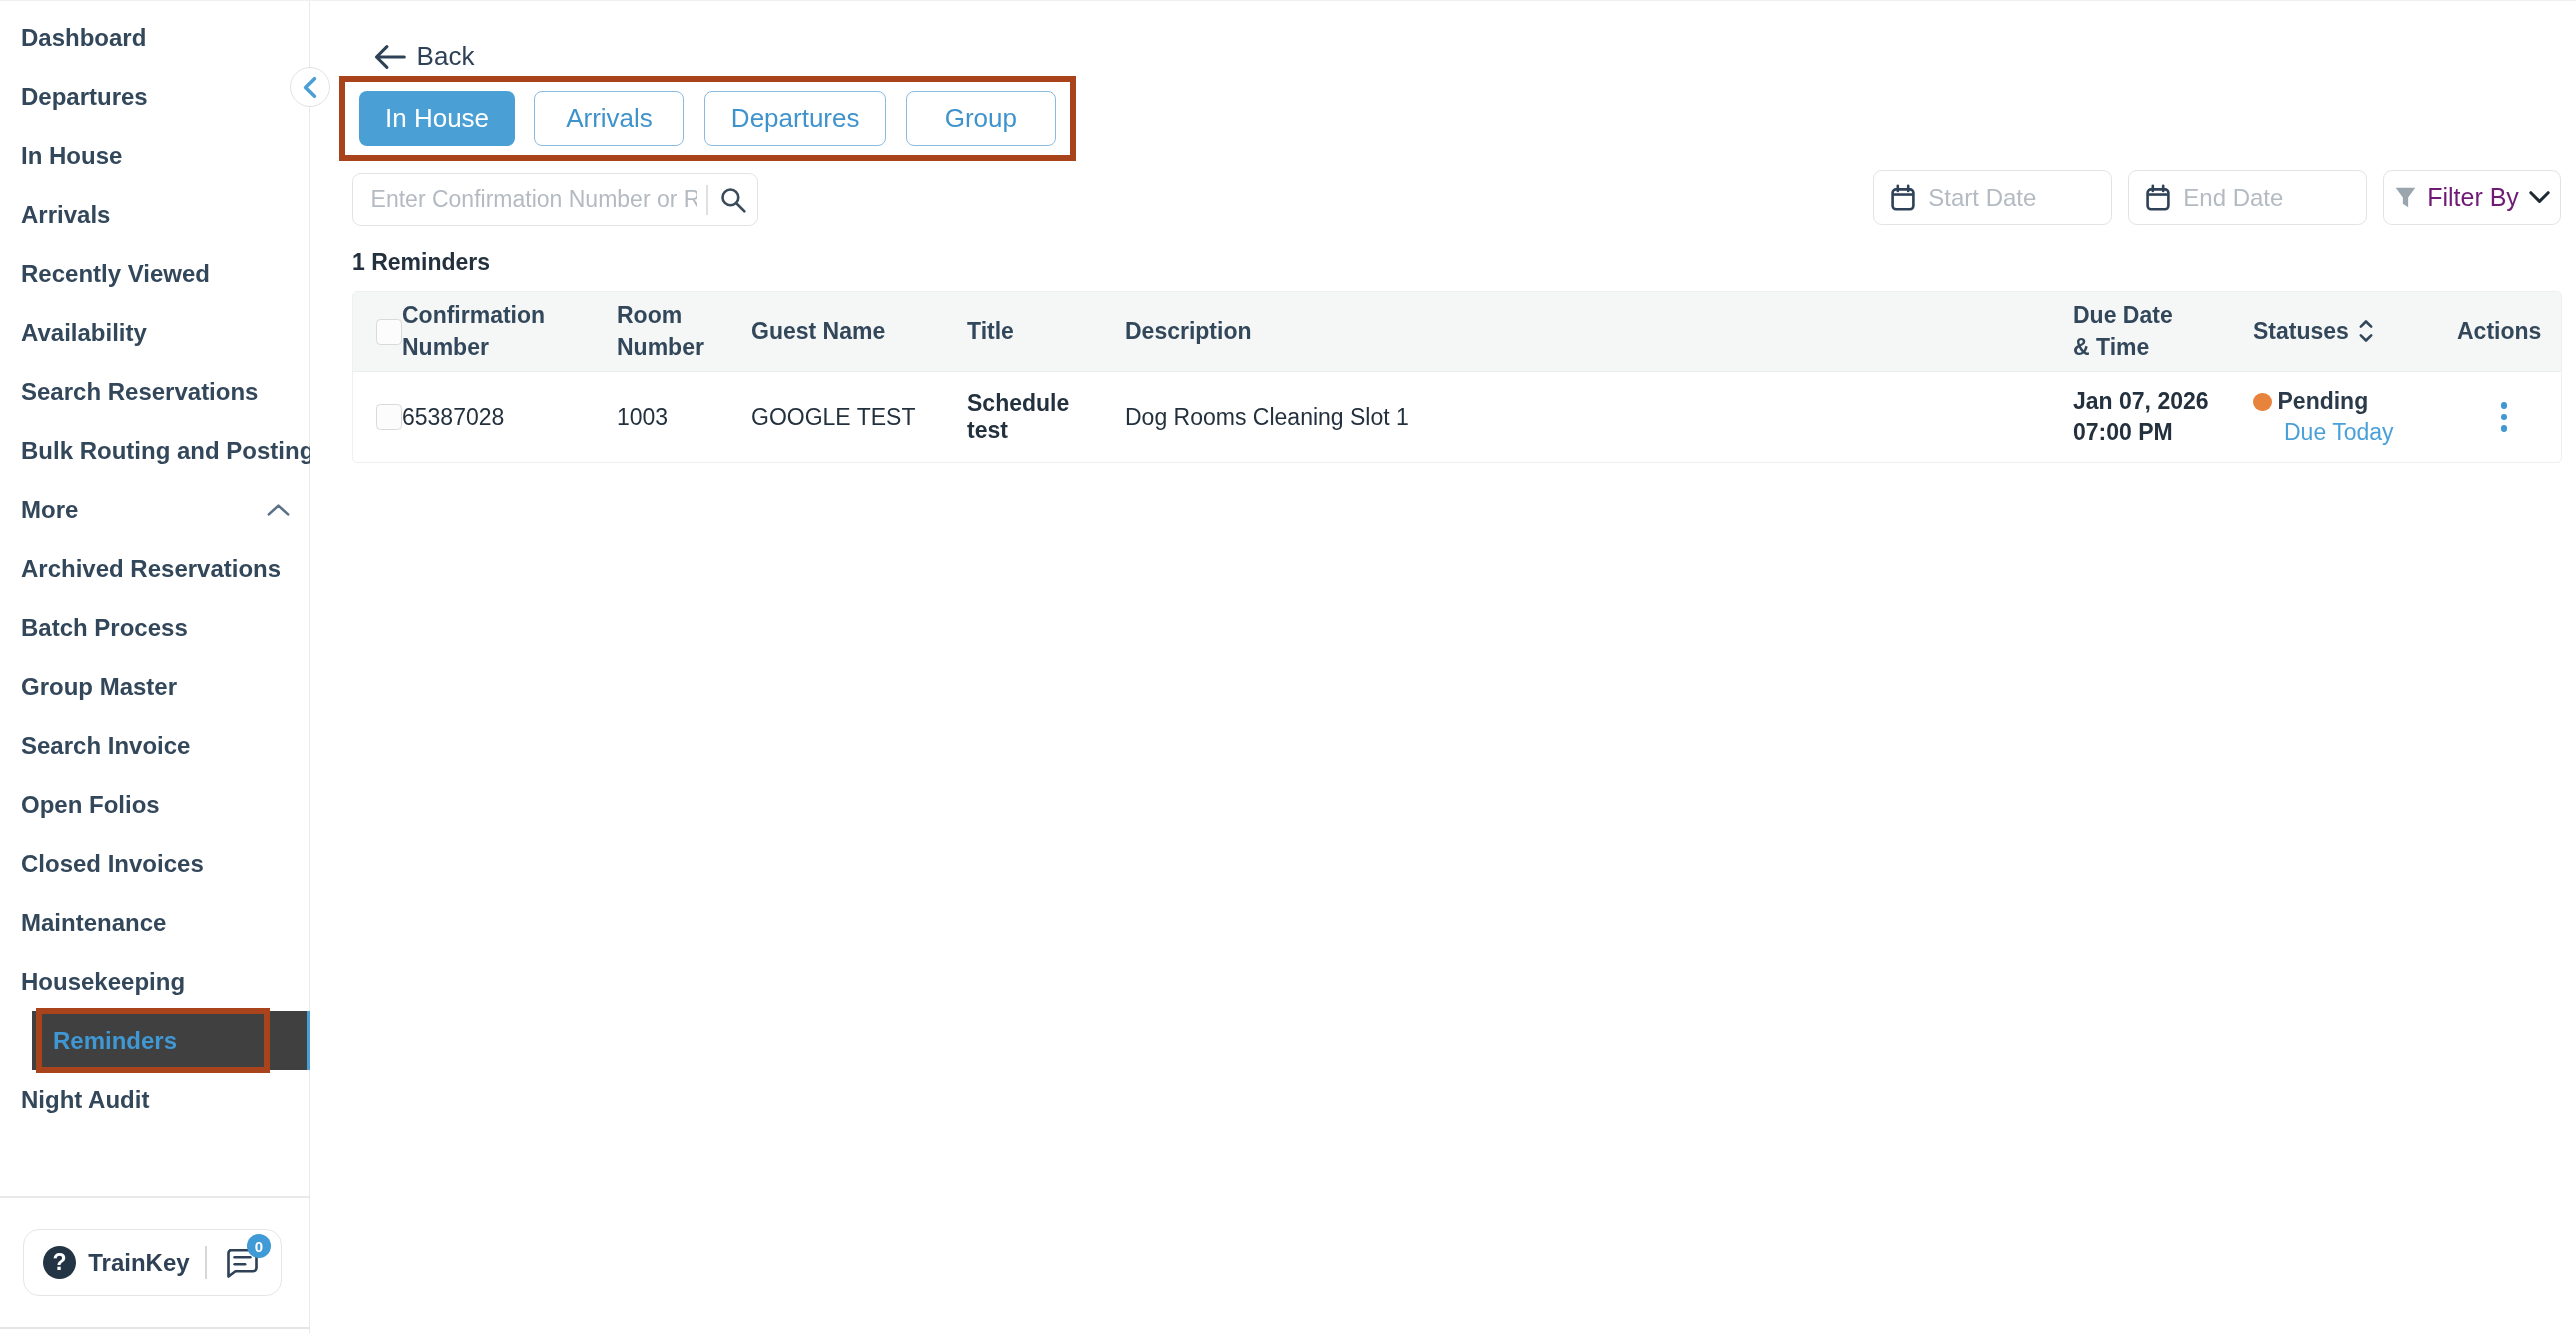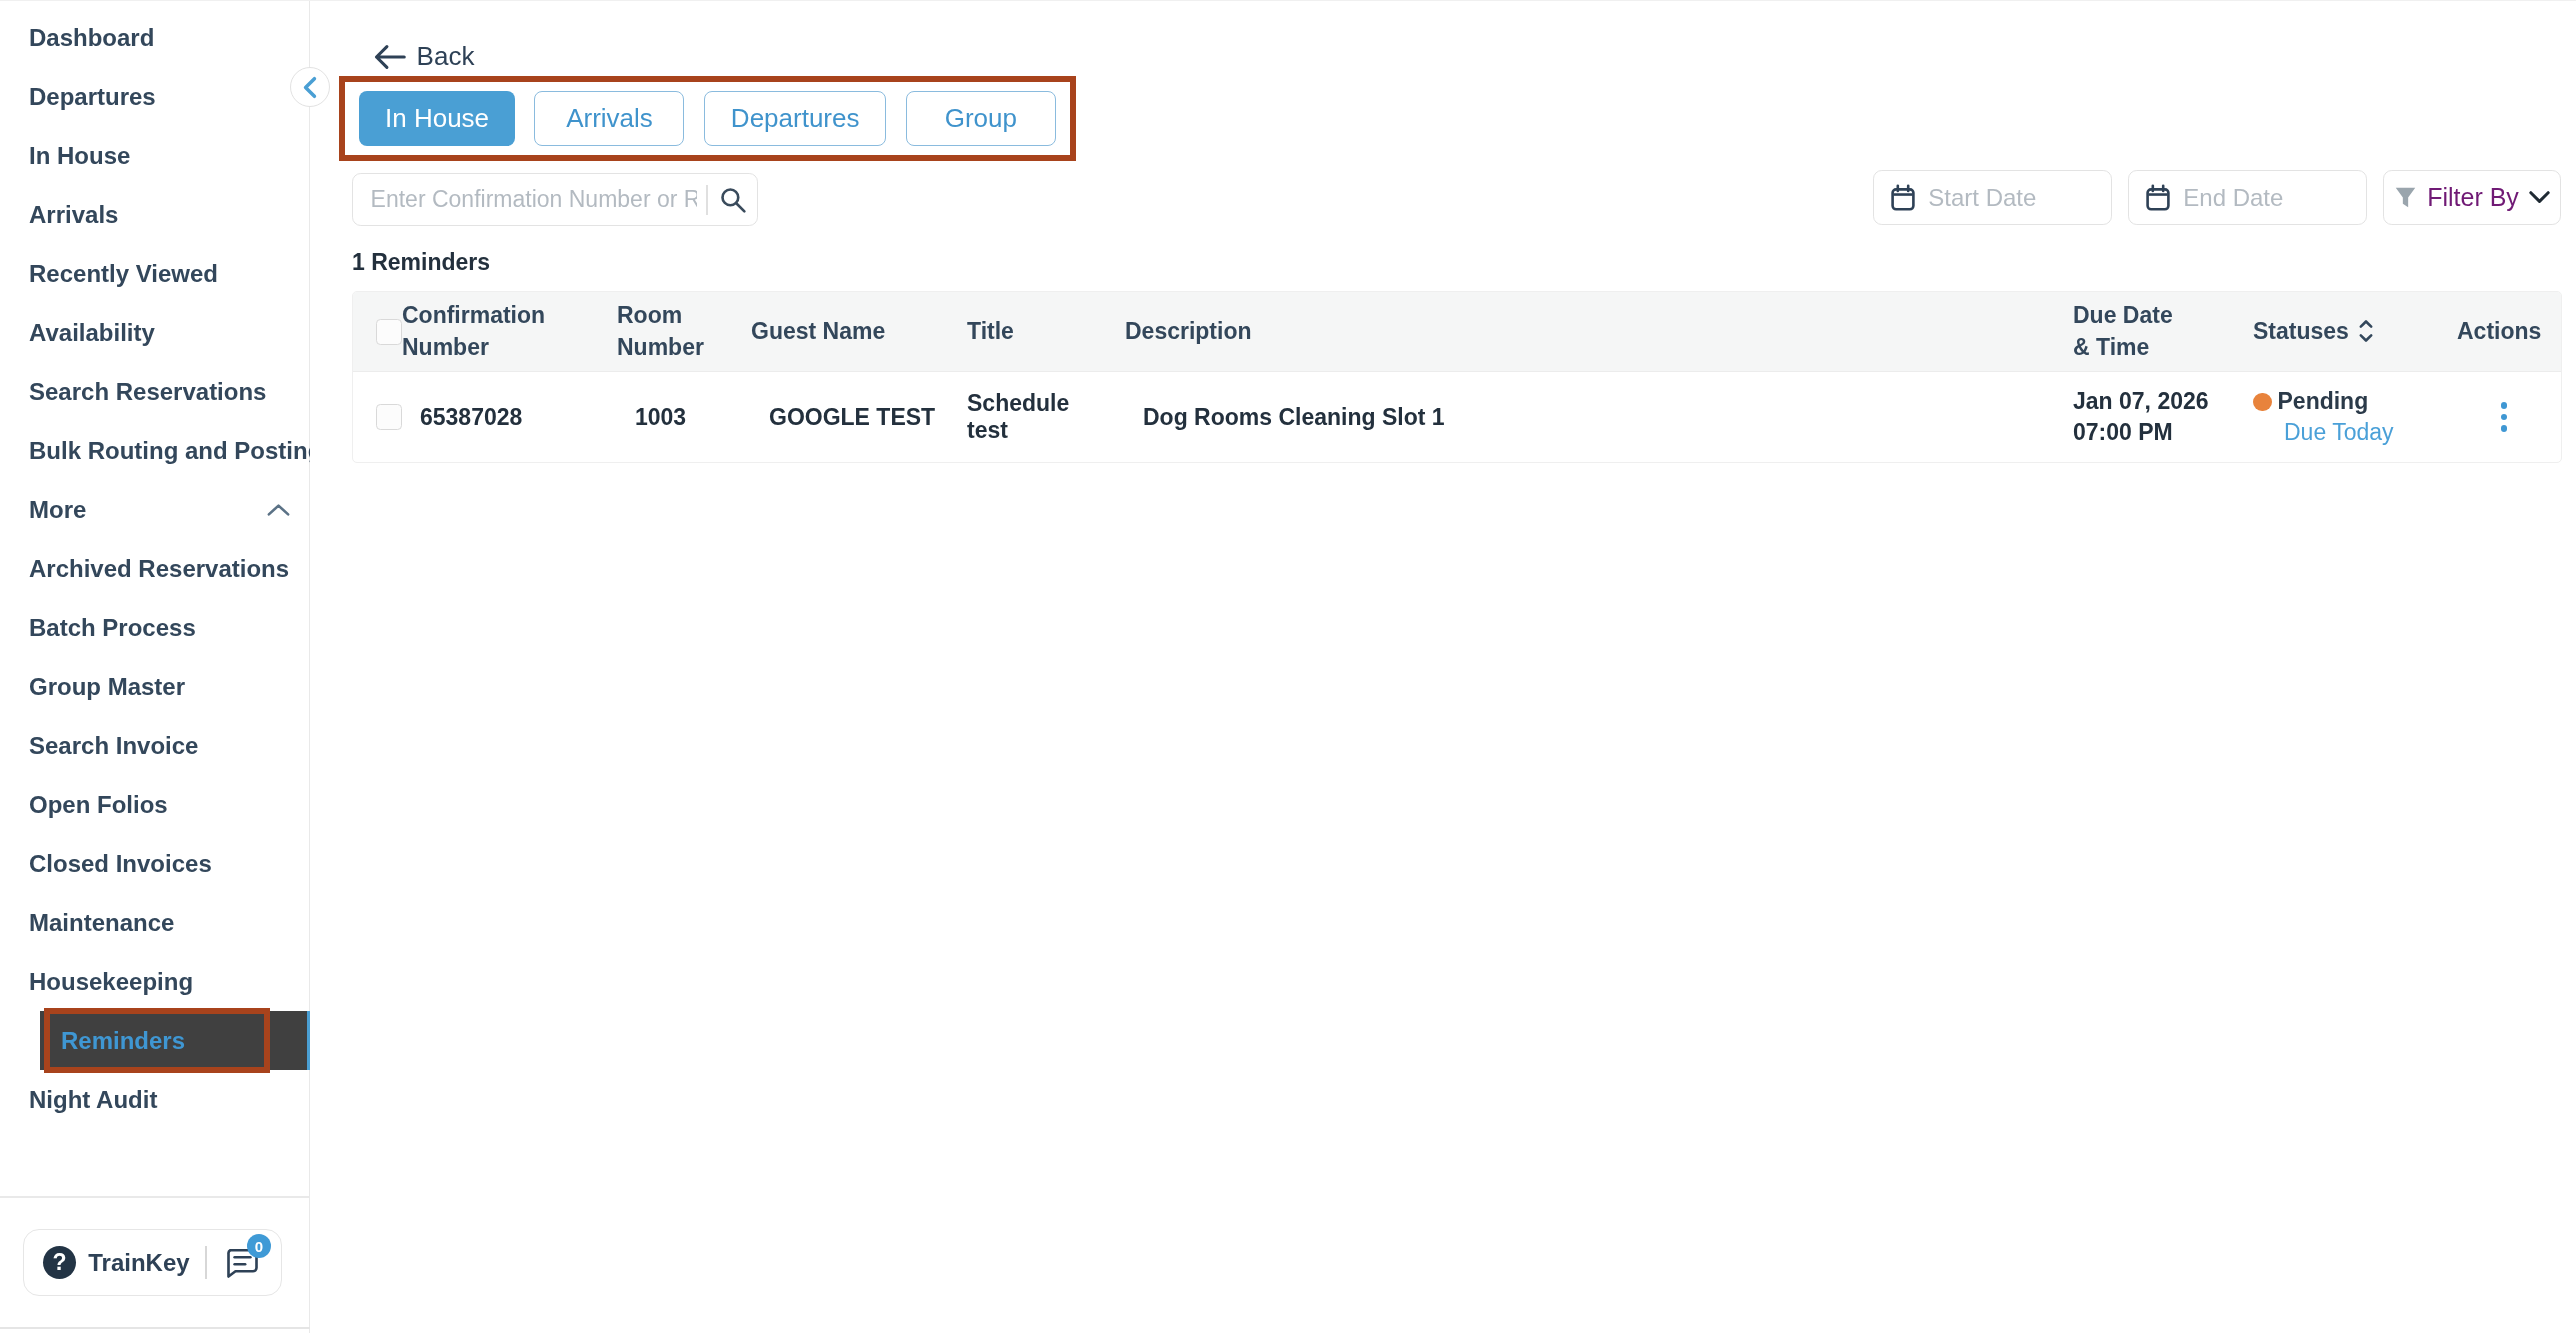--- a/index.html
+++ b/index.html
@@ -3,21 +3,21 @@
 <meta charset="utf-8">
 <style>
   * { margin:0; padding:0; box-sizing:border-box; }
   html,body { width:2576px; height:1334px; background:#ffffff;
     font-family:"Liberation Sans", sans-serif; overflow:hidden; position:relative; }
   body { border-top:1.8px solid #f0f0f0; }
 
   
   .sidebar { position:absolute; left:0; top:0; width:310px; height:1334px;
     background:#fff; border-right:1.8px solid #e9e9e9; }
-  .nav { position:absolute; top:7px; left:8px; right:0; }
+  .nav { position:absolute; top:7px; left:0; right:0; }
   .nav-item { position:relative; height:59px; display:flex; align-items:center;
     justify-content:space-between; padding:0 19.4px 0 21px; cursor:pointer;
     font-size:24px; font-weight:600; color:#33475b; }
   .nav-item .nav-label { white-space:nowrap; }
   .nav-item.active { background:#404040; color:#3f97d3;margin-left:32px; }
   .nav-item.active .nav-label { color:#3f97d3; }
   .active-bar { position:absolute; right:-6.2px; top:0; bottom:0; width:8px; background:#4A9FD4; }
   .annotation-box { position:absolute; left:4.4px; right:39px; top:-2.6px; bottom:-2.6px;
     border:6.2px solid #A8431C; pointer-events:none; }
   .chev { display:flex; align-items:center; }
@@ -82,21 +82,21 @@
   .trow { height:90px; font-size:23px; color:#23303d; }
   .cell { padding-right:10.6px; }
   .cb-cell { display:flex; justify-content:flex-end; padding-right:0; }
   .checkbox { width:26px; height:26px; border:1.8px solid #d9d9d9; border-radius:4.4px;
     background:#fcfcfc; cursor:pointer; }
   .hdr-span { display:block; line-height:1.35; }
   .w-conf { max-width:158px; }
   .w-room { max-width:86px; }
   .w-due  { max-width:110px; }
   .statuses-hdr { display:flex; align-items:center; gap:8.8px; cursor:pointer; }
-  .b700 { font-weight:700;margin-left:18px; }
+  .b700 { font-weight:400; }
   .b600 { font-weight:600; }
   .due-cell div { line-height:1.35; font-weight:700; }
   .status-line1 { display:flex; align-items:center; gap:6px; }
   .status-dot { width:18.5px; height:18.5px; border-radius:50%; background:#E8833C; }
   .status-name { font-weight:600; color:#2b3a49; }
   .status-detail { margin-left:31px; color:#4AA0D8; margin-top:3.5px; }
   .actions-cell { display:flex; justify-content:center; }
   .kebab { display:flex; flex-direction:column; gap:5.3px; cursor:pointer; padding:5.3px; }
   .kebab span { width:6.2px; height:6.2px; border-radius:50%; background:#3f97d3; }
 </style>

